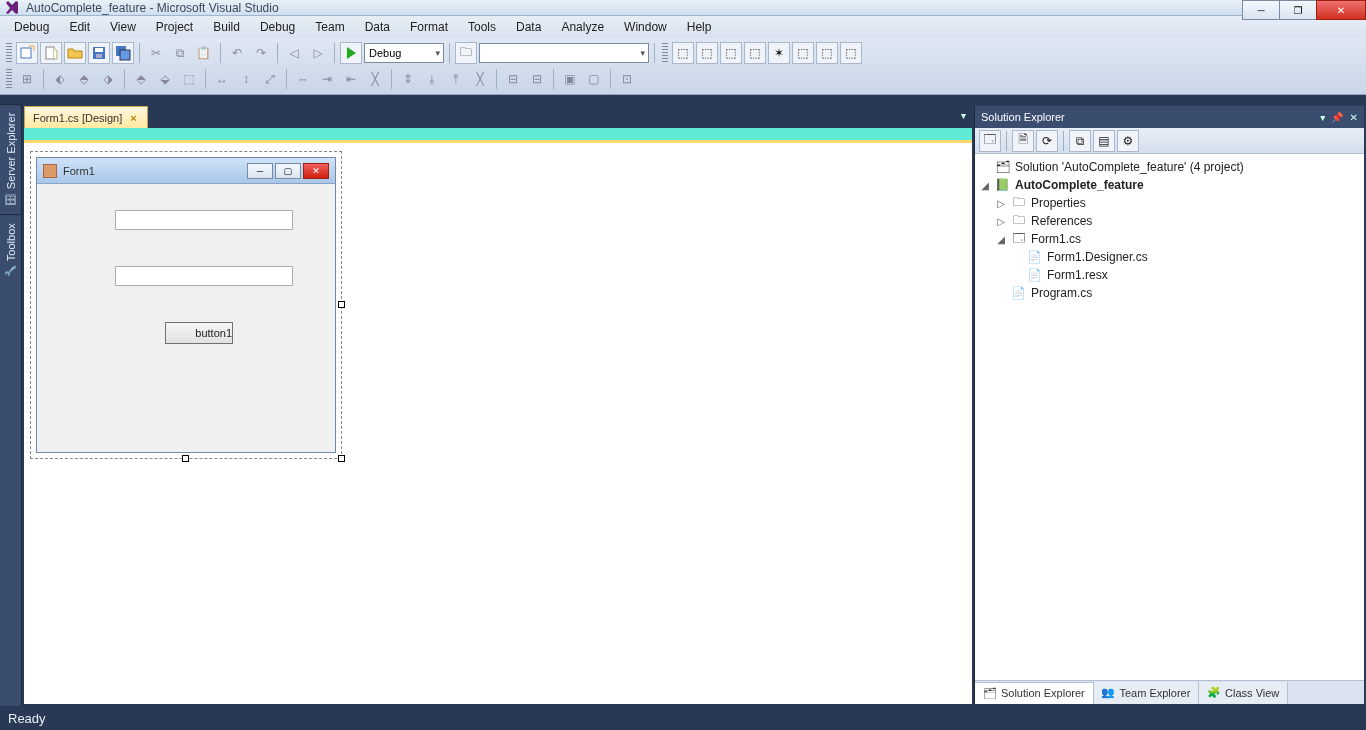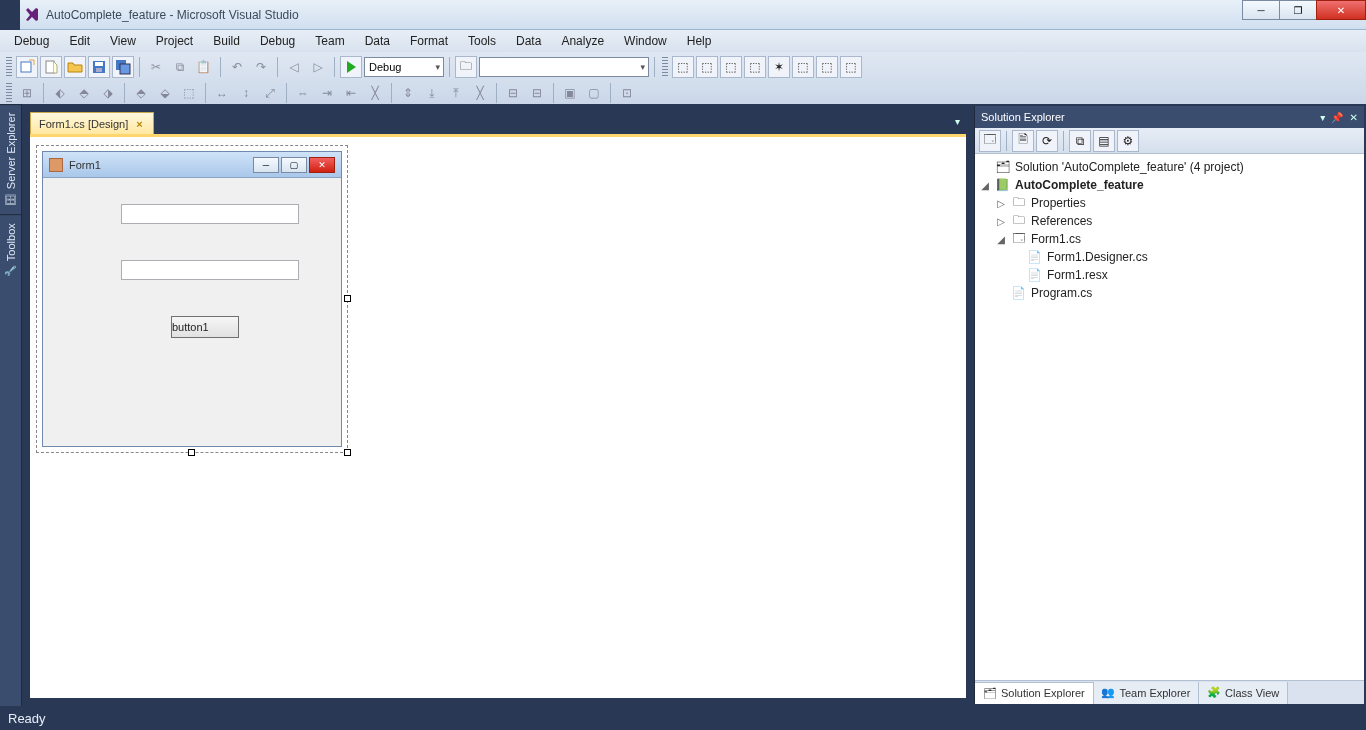--- a/index.html
+++ b/index.html
@@ -8,28 +8,27 @@
   font-size: 12px;
   background: #293955;
   width: 1366px;
   height: 730px;
   overflow: hidden;
   position: relative;
 }
 
 
 .titlebar {
-  height: 30px;
+  height: 16px;
   background: linear-gradient(to bottom, #e8f0f8 0%, #d0dff0 100%);
   border-bottom: 1px solid #9db5cc;
   display: flex;
   align-items: center;
   padding: 0 4px;
   position: relative;
-  margin-left: 20px;
 }
 .titlebar .vs-icon {
   width: 16px; height: 16px;
   margin-right: 6px;
   display: inline-flex;
   align-items: center;
   justify-content: center;
 }
 .titlebar .title { color: #3b4a5a; font-size: 12px; }
 .win-controls {
@@ -112,21 +111,22 @@
   display:flex; align-items:center; gap:4px;
 }
 .side-tab .tab-icon{ transform: rotate(90deg); font-size:10px;}
 
 
 .doc-area {
   flex:1;
   display:flex;
   flex-direction:column;
   background:#5eead4;
-  margin:8px;
+  margin:2px;
+  gap:12px;
 }
 .tabstrip {
   height:22px;
   display:flex;
   align-items:flex-end;
   background:#293955;
   position:relative;
 }
 .doc-tab {
   height:22px;
@@ -187,21 +187,21 @@
 .form-winbtn.close{ background:linear-gradient(to bottom,#f26060,#d02010); color:#fff; border-color:#a02010;}
 .form-body { padding:10px; background:#f0f0f0; height:calc(100% - 26px); position:relative;}
 .wf-textbox {
   position:absolute; height:20px; background:#fff; border:1px solid #abadb3;
 }
 .wf-button {
   position:absolute; height:22px;
   background:linear-gradient(to bottom,#f6f6f6,#e1e1e1);
   border:1px solid #707070;
   font-size:11px; color:#222;
-  display:flex;align-items:center;justify-content:flex-start;
+  display:flex;align-items:center;justify-content:flex-end;
 }
 
 
 .solexp {
   width:390px;
   display:flex; flex-direction:column;
   background:#000000;
   border-left:1px solid #1f2a3d;
   margin:2px 2px 2px 0;
 }

